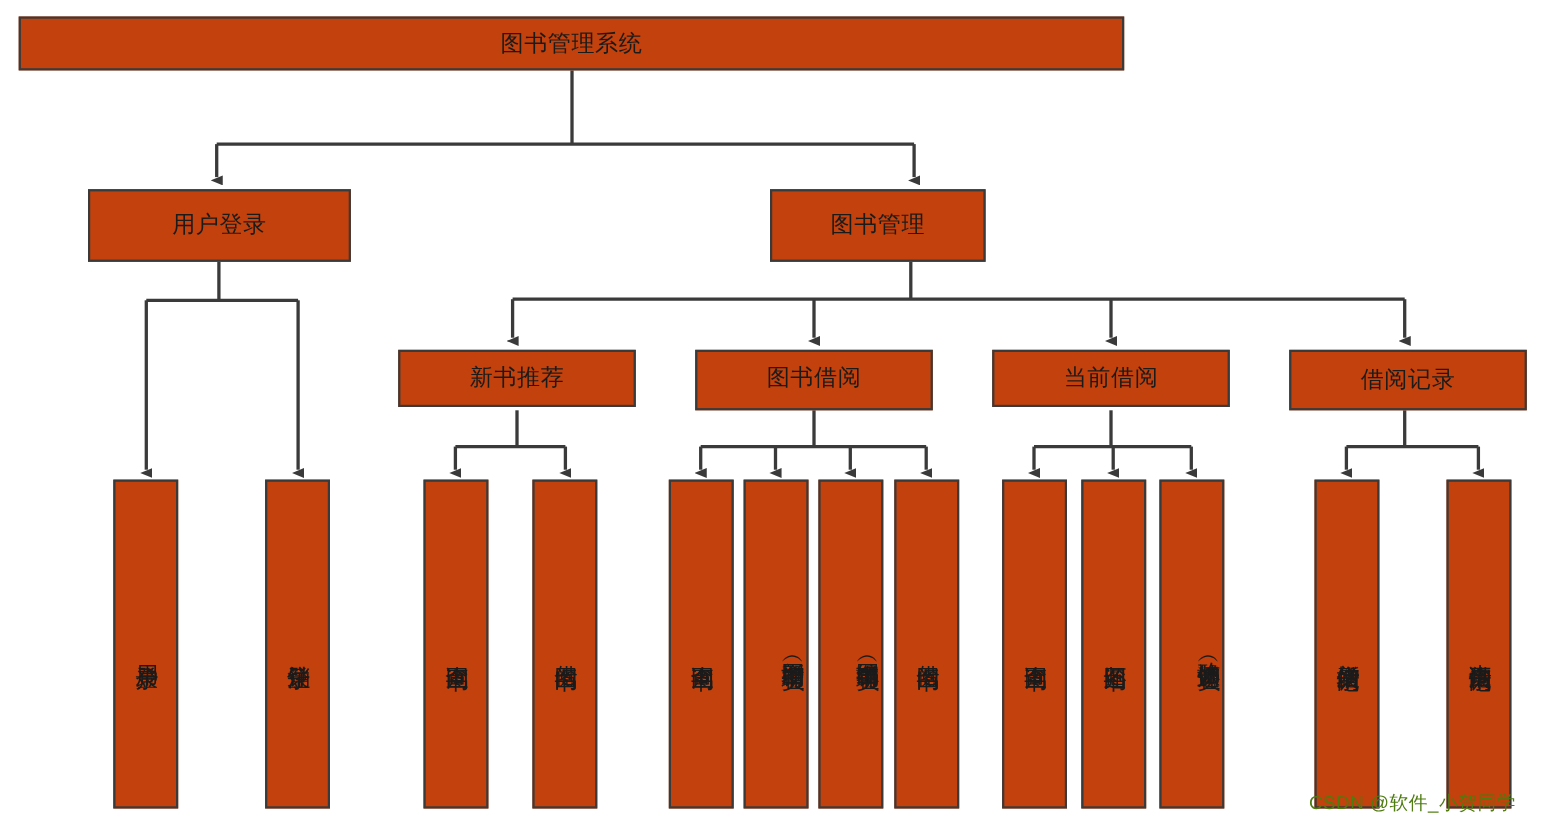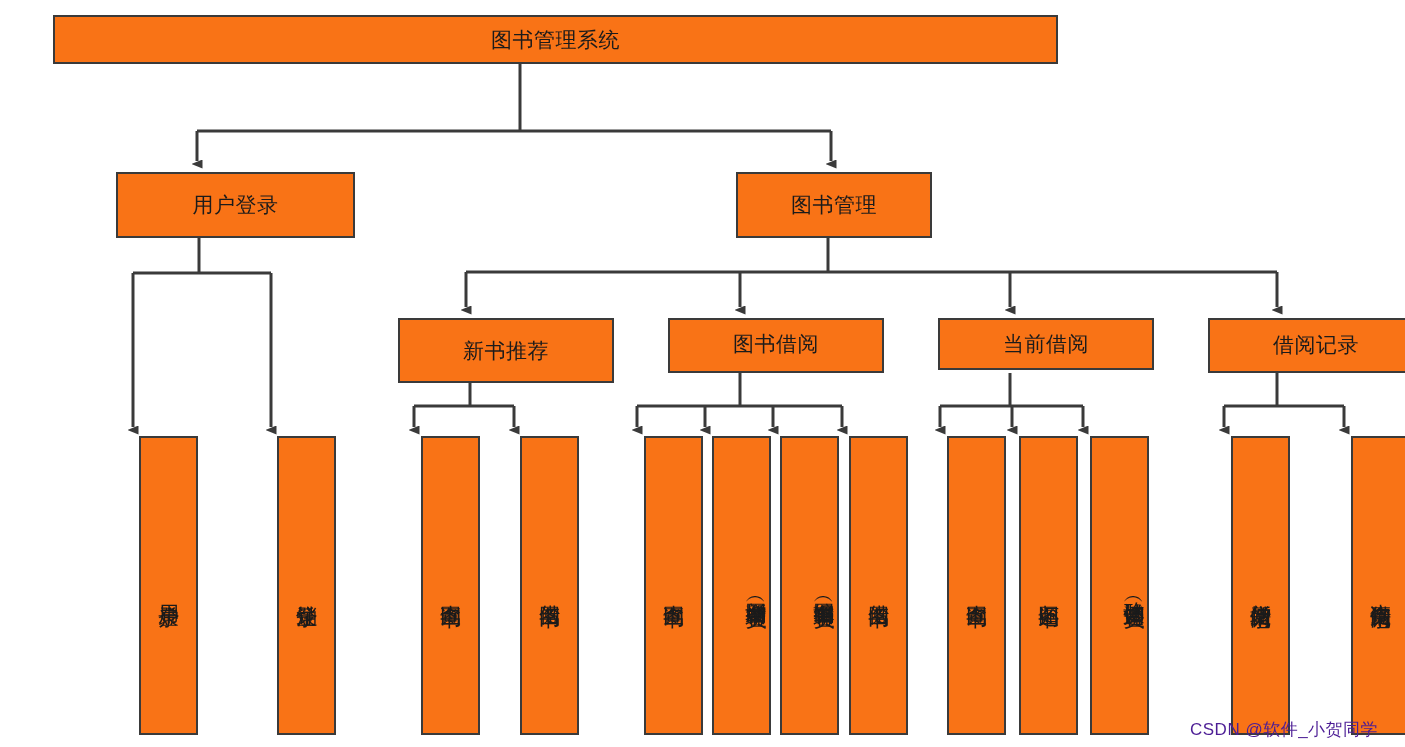--- a/index.html
+++ b/index.html
@@ -21,27 +21,26 @@
     position: absolute;
     left: 0;
     top: 0;
     width: 1405px;
     height: 747px;
   }
   .node {
     position: absolute;
     box-sizing: border-box;
     border: 2px solid #3a3a3a;
-    background: #f97316;
+    background: #c2410c;
     color: #1b1b1b;
     display: flex;
     align-items: center;
     justify-content: center;
     text-align: center;
-    margin-left: 36px;
   }
   .node.horiz {
     font-size: 21px;
     line-height: 1.2;
     letter-spacing: 0.5px;
   }
   .node.vert {
     writing-mode: vertical-rl;
     text-orientation: upright;
     font-size: 21px;
@@ -53,21 +52,21 @@
   }
   .node.vert.centered {
     align-items: center;
   }
   .node-root {
     font-size: 22px;
   }
   .watermark {
     position: absolute;
     font-size: 17px;
-    color: #4c1d95;
+    color: #4d7c0f;
     white-space: nowrap;
     letter-spacing: 0.5px;
     pointer-events: none;
   }
 </style>
 </head>
 <body>
 
 <div id="canvas">
 
@@ -119,21 +118,21 @@
       <path d="M1224,406 L1224,427" marker-end="url(#arrow)"></path>
       <path d="M1344,406 L1344,427" marker-end="url(#arrow)"></path>
     </g>
   </svg>
 
   <div class="node horiz node-root" style="left:17px; top:15px; width:1005px; height:49px;">图书管理系统</div>
 
   <div class="node horiz" style="left:80px; top:172px; width:239px; height:66px;">用户登录</div>
   <div class="node horiz" style="left:700px; top:172px; width:196px; height:66px;">图书管理</div>
 
-  <div class="node horiz" style="left:362px; top:318px; width:216px; height:65px;">新书推荐</div>
+  <div class="node horiz" style="left:362px; top:318px; width:216px; height:52px;">新书推荐</div>
   <div class="node horiz" style="left:632px; top:318px; width:216px; height:55px;font-family:Liberation Mono, monospace;">图书借阅</div>
   <div class="node horiz" style="left:902px; top:318px; width:216px; height:52px;">当前借阅</div>
   <div class="node horiz" style="left:1172px; top:318px; width:216px; height:55px;font-family:Liberation Serif, serif;">借阅记录</div>
 
   <div class="node vert centered" style="left:103px; top:436px; width:59px; height:299px;">用户登录</div>
   <div class="node vert centered" style="left:241px; top:436px; width:59px; height:299px;">注销登录</div>
 
   <div class="node vert centered" style="left:385px; top:436px; width:59px; height:299px;">查询图书</div>
   <div class="node vert centered" style="left:484px; top:436px; width:59px; height:299px;">借阅图书</div>
 

